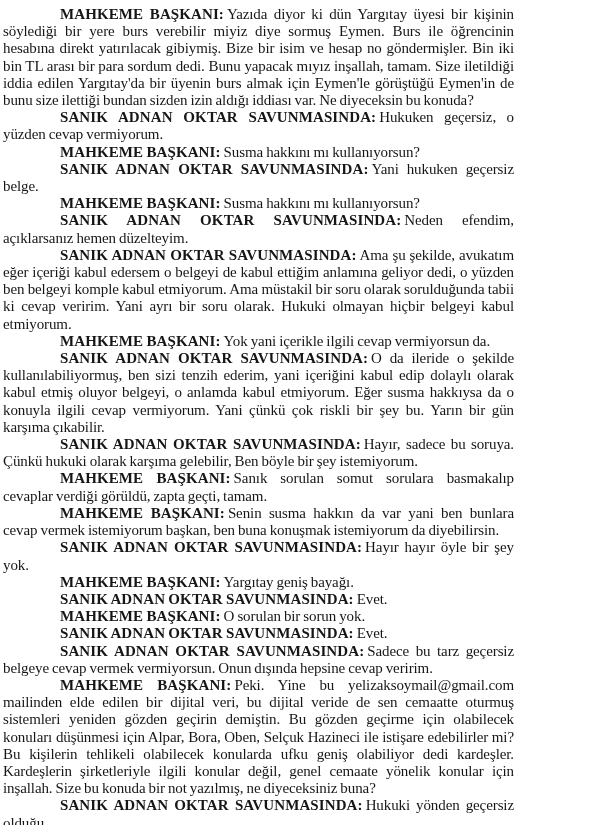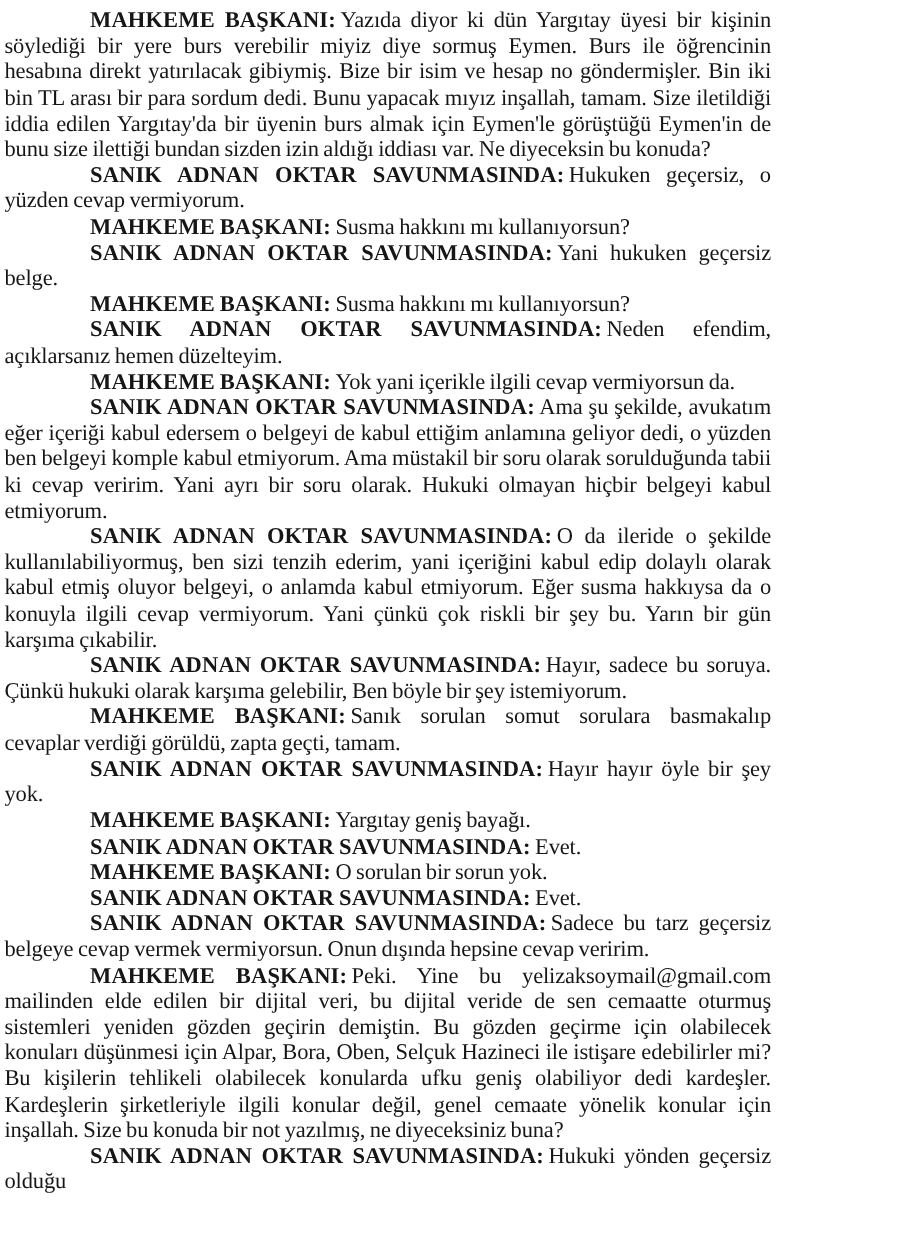--- a/index.html
+++ b/index.html
@@ -38,25 +38,26 @@
 <body>
 
 <div class="page">
   <div id="transcript">
       <p class="para"><span class="speaker">MAHKEME BAŞKANI:</span><span class="speech">Yazıda diyor ki dün Yargıtay üyesi bir kişinin söylediği bir yere burs verebilir miyiz diye sormuş Eymen. Burs ile öğrencinin hesabına direkt yatırılacak gibiymiş. Bize bir isim ve hesap no göndermişler. Bin iki bin TL arası bir para sordum dedi. Bunu yapacak mıyız inşallah, tamam. Size iletildiği iddia edilen Yargıtay'da bir üyenin burs almak için Eymen'le görüştüğü Eymen'in de bunu size ilettiği bundan sizden izin aldığı iddiası var. Ne diyeceksin bu konuda?</span></p>
       <p class="para"><span class="speaker">SANIK ADNAN OKTAR SAVUNMASINDA:</span><span class="speech">Hukuken geçersiz, o yüzden cevap vermiyorum.</span></p>
       <p class="para"><span class="speaker">MAHKEME BAŞKANI:</span><span class="speech">Susma hakkını mı kullanıyorsun?</span></p>
       <p class="para"><span class="speaker">SANIK ADNAN OKTAR SAVUNMASINDA:</span><span class="speech">Yani hukuken geçersiz belge.</span></p>
       <p class="para"><span class="speaker">MAHKEME BAŞKANI:</span><span class="speech">Susma hakkını mı kullanıyorsun?</span></p>
       <p class="para"><span class="speaker">SANIK ADNAN OKTAR SAVUNMASINDA:</span><span class="speech">Neden efendim, açıklarsanız hemen düzelteyim.</span></p>
+      <p class="para"><span class="speaker">SANIK ADNAN OKTAR SAVUNMASINDA:</span><span class="speech">Ama şu şekilde, avukatım eğer içeriği kabul edersem o belgeyi de kabul ettiğim anlamına geliyor dedi, o yüzden ben belgeyi komple kabul etmiyorum. Ama müstakil bir soru olarak sorulduğunda tabii ki cevap veririm. Yani ayrı bir soru olarak. Hukuki olmayan hiçbir belgeyi kabul etmiyorum.</span></p>
       <p class="para"><span class="speaker">MAHKEME BAŞKANI:</span><span class="speech">Yok yani içerikle ilgili cevap vermiyorsun da.</span></p>
-      <p class="para"><span class="speaker">SANIK ADNAN OKTAR SAVUNMASINDA:</span><span class="speech">Ama şu şekilde, avukatım eğer içeriği kabul edersem o belgeyi de kabul ettiğim anlamına geliyor dedi, o yüzden ben belgeyi komple kabul etmiyorum. Ama müstakil bir soru olarak sorulduğunda tabii ki cevap veririm. Yani ayrı bir soru olarak. Hukuki olmayan hiçbir belgeyi kabul etmiyorum.</span></p>
       <p class="para"><span class="speaker">SANIK ADNAN OKTAR SAVUNMASINDA:</span><span class="speech">O da ileride o şekilde kullanılabiliyormuş, ben sizi tenzih ederim, yani içeriğini kabul edip dolaylı olarak kabul etmiş oluyor belgeyi, o anlamda kabul etmiyorum. Eğer susma hakkıysa da o konuyla ilgili cevap vermiyorum. Yani çünkü çok riskli bir şey bu. Yarın bir gün karşıma çıkabilir.</span></p>
       <p class="para"><span class="speaker">SANIK ADNAN OKTAR SAVUNMASINDA:</span><span class="speech">Hayır, sadece bu soruya. Çünkü hukuki olarak karşıma gelebilir, Ben böyle bir şey istemiyorum.</span></p>
       <p class="para"><span class="speaker">MAHKEME BAŞKANI:</span><span class="speech">Sanık sorulan somut sorulara basmakalıp cevaplar verdiği görüldü, zapta geçti, tamam.</span></p>
+      <p class="para"><span class="speaker">MAHKEME BAŞKANI:</span><span class="speech">Senin susma hakkın da var yani ben bunlara cevap vermek istemiyorum başkan, ben buna konuşmak istemiyorum da diyebilirsin.</span></p>
       <p class="para"><span class="speaker">SANIK ADNAN OKTAR SAVUNMASINDA:</span><span class="speech">Hayır hayır öyle bir şey yok.</span></p>
       <p class="para"><span class="speaker">MAHKEME BAŞKANI:</span><span class="speech">Yargıtay geniş bayağı.</span></p>
       <p class="para"><span class="speaker">SANIK ADNAN OKTAR SAVUNMASINDA:</span><span class="speech">Evet.</span></p>
       <p class="para"><span class="speaker">MAHKEME BAŞKANI:</span><span class="speech">O sorulan bir sorun yok.</span></p>
       <p class="para"><span class="speaker">SANIK ADNAN OKTAR SAVUNMASINDA:</span><span class="speech">Evet.</span></p>
       <p class="para"><span class="speaker">SANIK ADNAN OKTAR SAVUNMASINDA:</span><span class="speech">Sadece bu tarz geçersiz belgeye cevap vermek vermiyorsun. Onun dışında hepsine cevap veririm.</span></p>
       <p class="para"><span class="speaker">MAHKEME BAŞKANI:</span><span class="speech">Peki. Yine bu yelizaksoymail@gmail.com mailinden elde edilen bir dijital veri, bu dijital veride de sen cemaatte oturmuş sistemleri yeniden gözden geçirin demiştin. Bu gözden geçirme için olabilecek konuları düşünmesi için Alpar, Bora, Oben, Selçuk Hazineci ile istişare edebilirler mi? Bu kişilerin tehlikeli olabilecek konularda ufku geniş olabiliyor dedi kardeşler. Kardeşlerin şirketleriyle ilgili konular değil, genel cemaate yönelik konular için inşallah. Size bu konuda bir not yazılmış, ne diyeceksiniz buna?</span></p>
       <p class="para"><span class="speaker">SANIK ADNAN OKTAR SAVUNMASINDA:</span><span class="speech">Hukuki yönden geçersiz olduğu</span></p>
     </div>
 </div>

